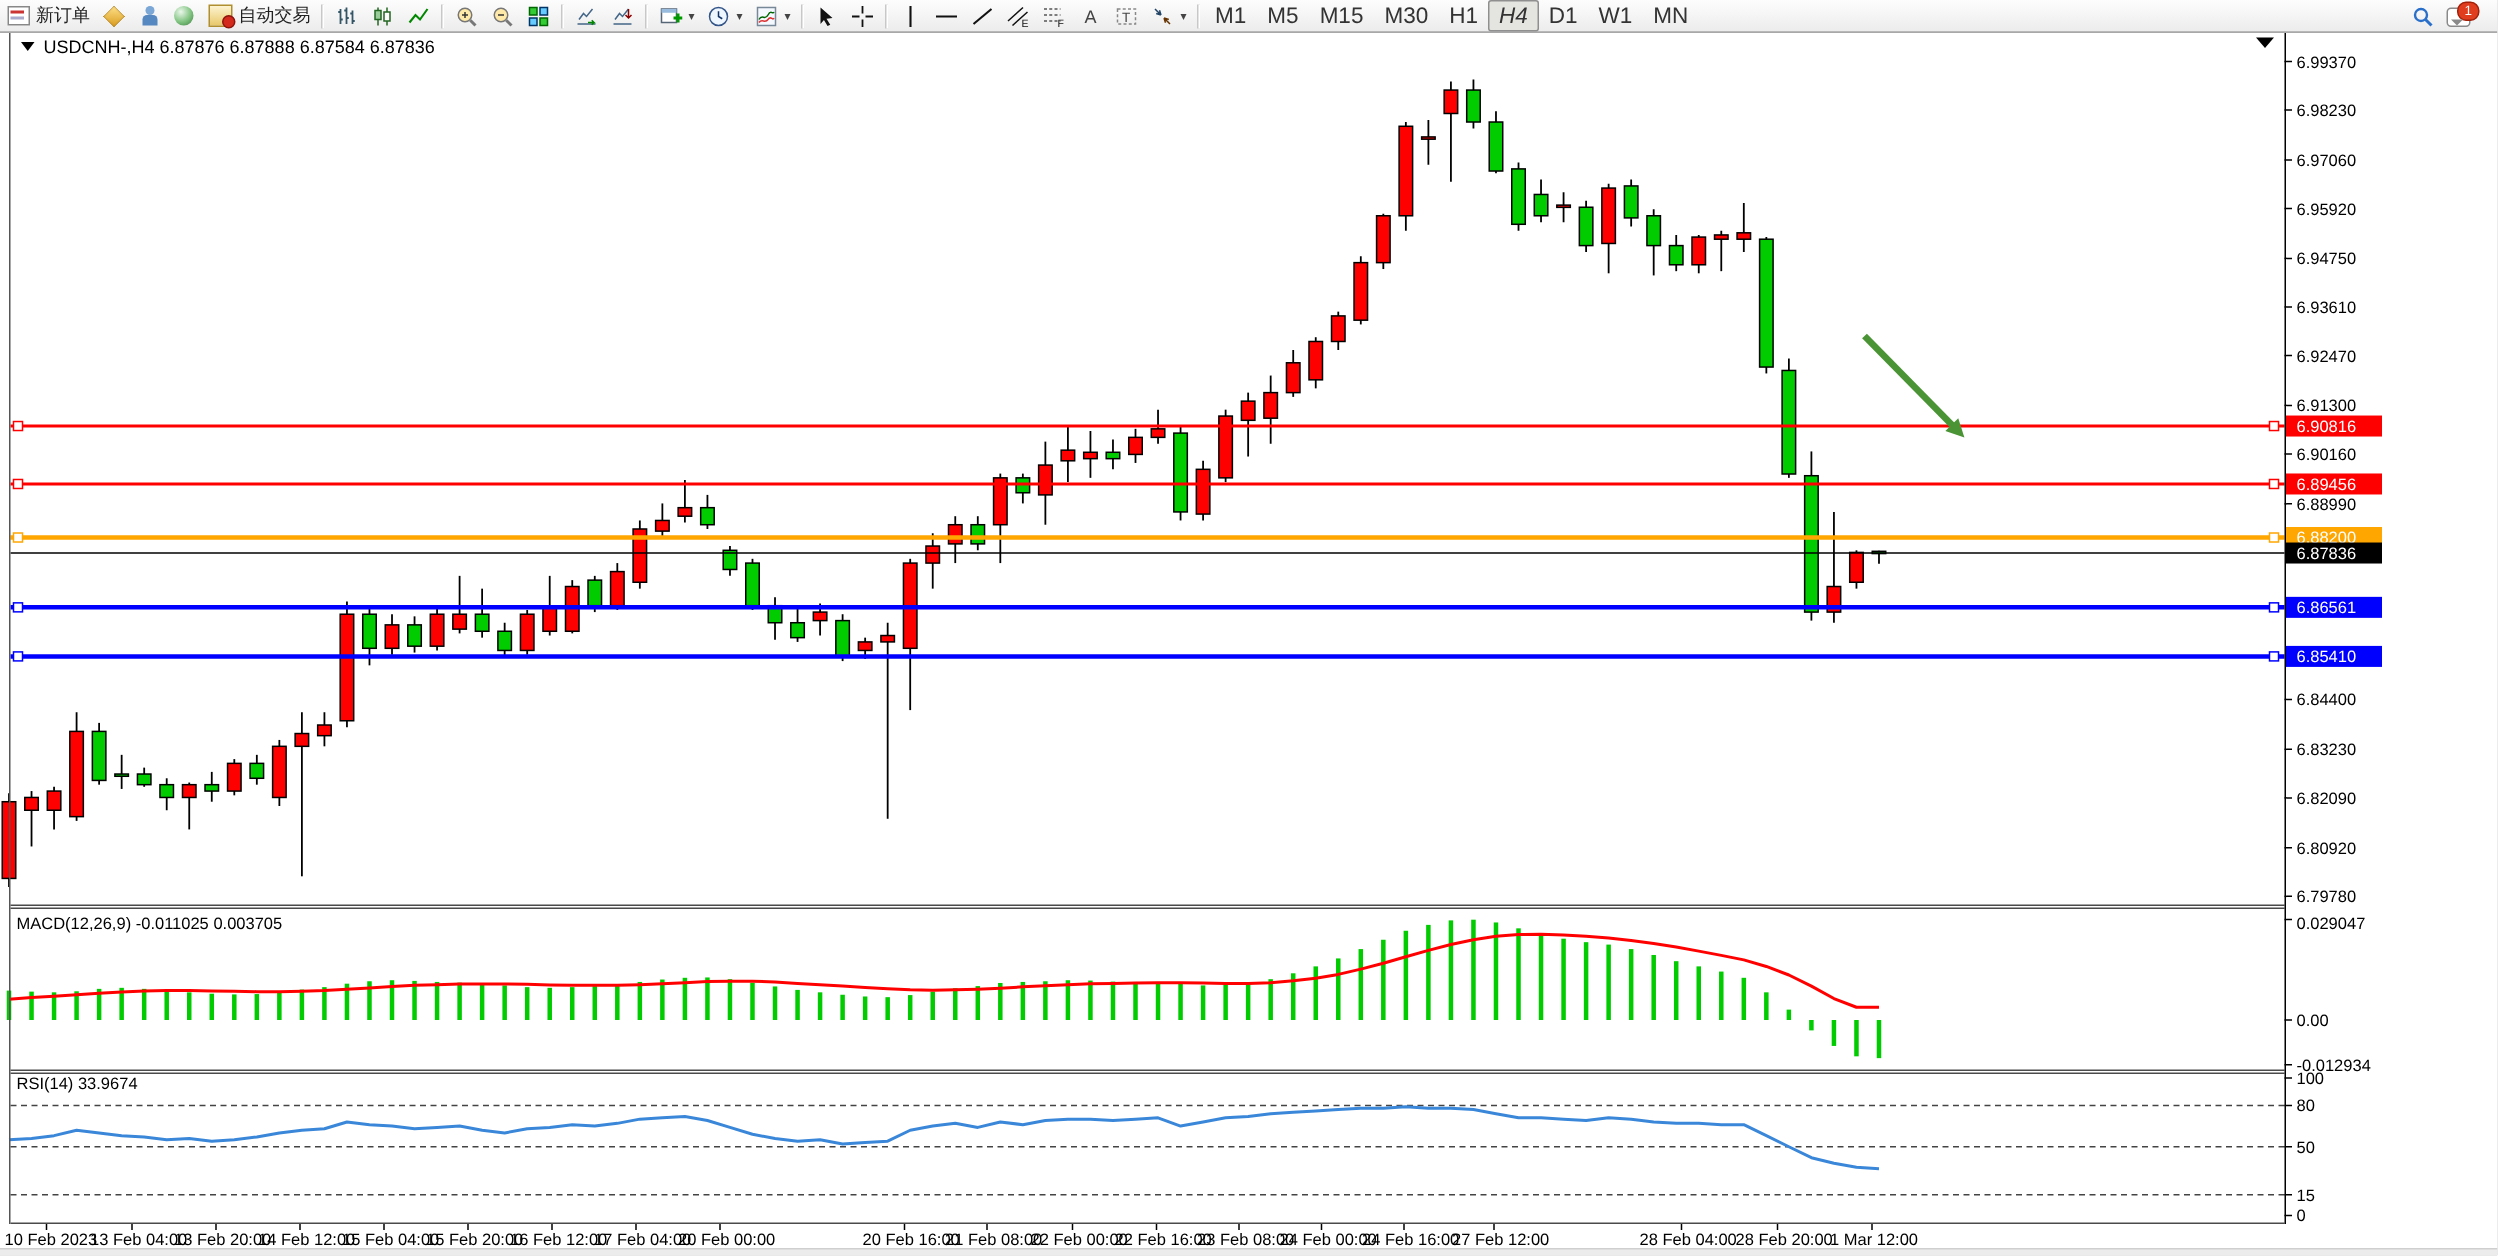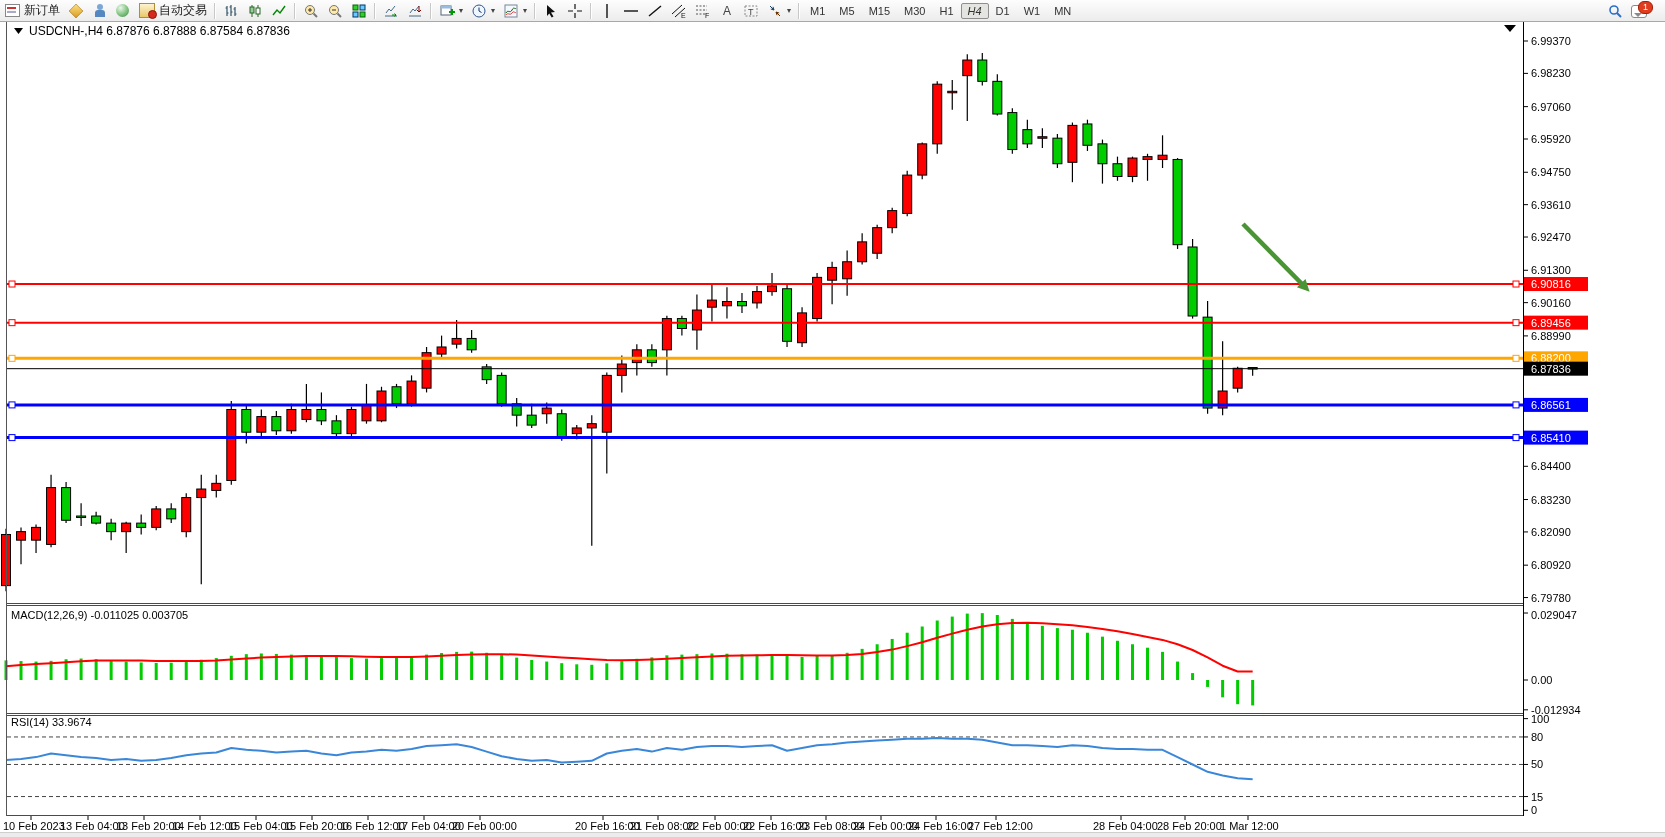--- a/index.html
+++ b/index.html
@@ -3,21 +3,21 @@
 <meta charset="utf-8">
 <style>
   html,body{margin:0;padding:0;background:#fff;font-family:"Liberation Sans",sans-serif;}
   #app{position:relative;width:1665px;height:837px;overflow:hidden;background:#a3a3a3;}
   
   #toolbar{position:absolute;left:0;top:0;width:1665px;height:21px;
     background:linear-gradient(#fdfdfd,#ececec);border-bottom:1px solid #a8a8a8;
     display:flex;align-items:center;font-size:12px;color:#222;white-space:nowrap;}
   .tbtn{height:19px;display:flex;align-items:center;padding:0 4px;gap:3px;cursor:default;}
   .tsep{width:1px;height:16px;background:#c8c8c8;border-right:1px solid #fff;margin:0 3px;}
-  .tf{padding:1px 6px;font-size:11px;color:#333;border:1px solid transparent;}
+  .tf{padding:1px 6px;font-size:15px;color:#333;border:1px solid transparent;}
   .tf.active{background:#e4e4e0;border:1px solid #8f8f8f;border-radius:2px;font-style:italic;}
   .drop{font-size:8px;color:#444;margin-left:1px;}
   .icon16{width:16px;height:16px;display:inline-block;position:relative;}
   .diamond{width:10px;height:10px;background:linear-gradient(135deg,#ffe28a,#d89a1c);transform:rotate(45deg);margin:3px;box-shadow:0 0 1px #96660a inset;}
   .sphere{width:13px;height:13px;border-radius:50%;margin:1px;background:radial-gradient(circle at 35% 30%,#eaf7ea,#7fc27f 55%,#3d7d3d);}
   .person{width:13px;height:13px;margin:1px;position:relative;}
   .person:before{content:"";position:absolute;left:4px;top:0;width:6px;height:6px;border-radius:50%;background:#7aa7d6;}
   .person:after{content:"";position:absolute;left:2px;top:6px;width:10px;height:7px;border-radius:3px 3px 0 0;background:#5588c0;}
   .autobox{width:14px;height:13px;margin:1px;background:linear-gradient(#fdf3d0,#e8c86a);border:1px solid #b08f30;position:relative;}
   .autobox:after{content:"";position:absolute;right:-3px;bottom:-2px;width:7px;height:7px;border-radius:50%;background:#d42a1d;border:1px solid #8d150c;}

